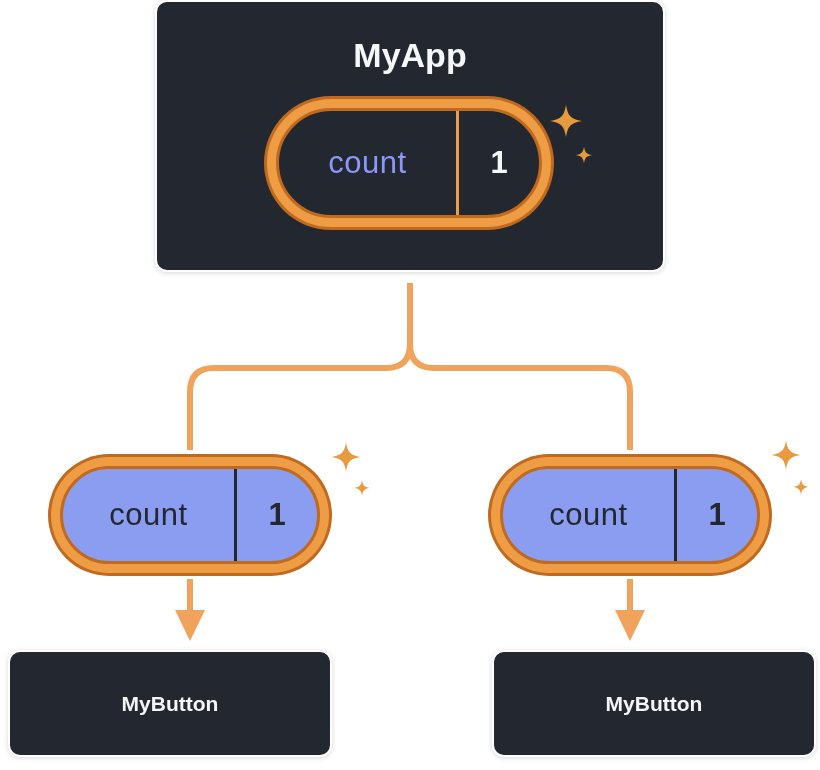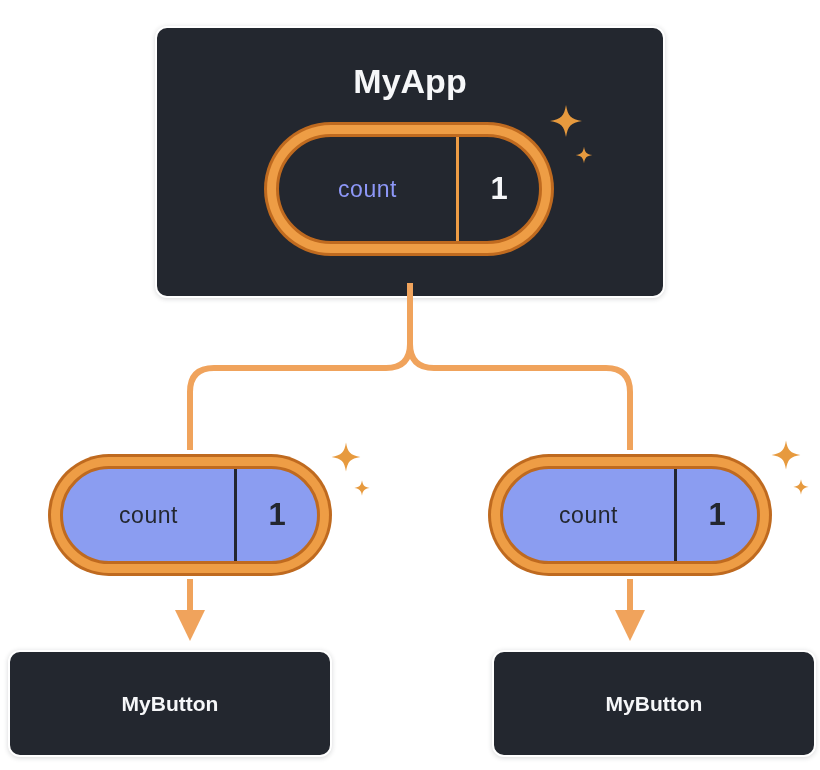--- a/index.html
+++ b/index.html
@@ -12,21 +12,21 @@
   .canvas { position: relative; width: 820px; height: 770px; background: var(--page-bg, #ffffff); }
 
   
   .component-box {
     position: absolute;
     background: var(--box-bg, #23272f);
     border: 2px solid var(--box-border, #ffffff);
     border-radius: 12px;
     box-shadow: 0 1px 5px rgba(35,39,47,0.18);
   }
-  .app-box   { left: 155px; top: 26px;  width: 510px; height: 272px; }
+  .app-box   { left: 155px; top: 0;  width: 510px; height: 272px; }
   .btn-left  { left: 8px;   top: 650px; width: 324px; height: 107px; }
   .btn-right { left: 492px; top: 650px; width: 324px; height: 107px; }
 
   .app-title {
     margin-top: 34px; text-align: center;
     font-size: 34px; font-weight: bold;
     color: var(--title-text, #f6f7f9);
   }
   .btn-title {
     width: 100%; height: 100%;
@@ -39,21 +39,21 @@
   .pill {
     position: absolute;
     display: flex; align-items: stretch;
     border-radius: 999px;
     border: 3px solid var(--orange-ring-edge, #bf6a1f);
     box-shadow: 0 0 0 9px var(--orange-ring, #ee9d45),
                 0 0 0 12px var(--orange-ring-edge, #bf6a1f);
   }
   .pill-name {
     flex: 1; display: flex; align-items: center; justify-content: center;
-    font-size: 23px; letter-spacing: 0.5px; text-align: center;
+    font-size: 31px; letter-spacing: 0.5px; text-align: center;
   }
   .pill-sep { width: 3px; }
   .pill-value {
     width: 80px; display: flex; align-items: center; justify-content: center;
     font-size: 31px; font-weight: bold;
   }
 
   .dark-pill {
     left: 119px; top: 106px; width: 266px; height: 110px;
     background: var(--pill-dark-bg, #23272f);

